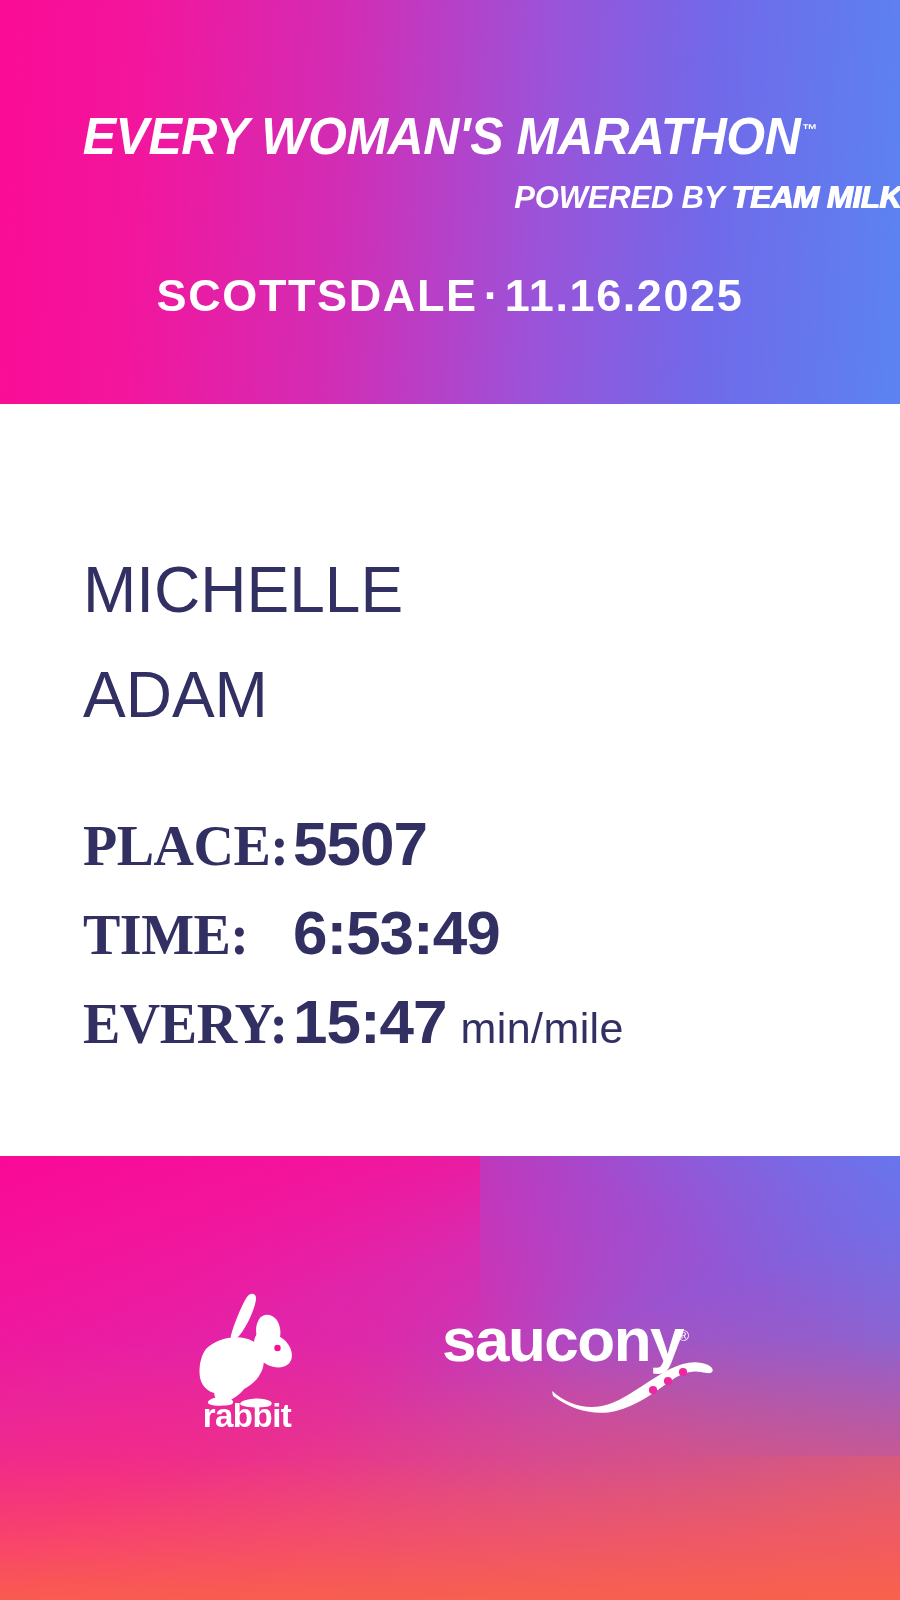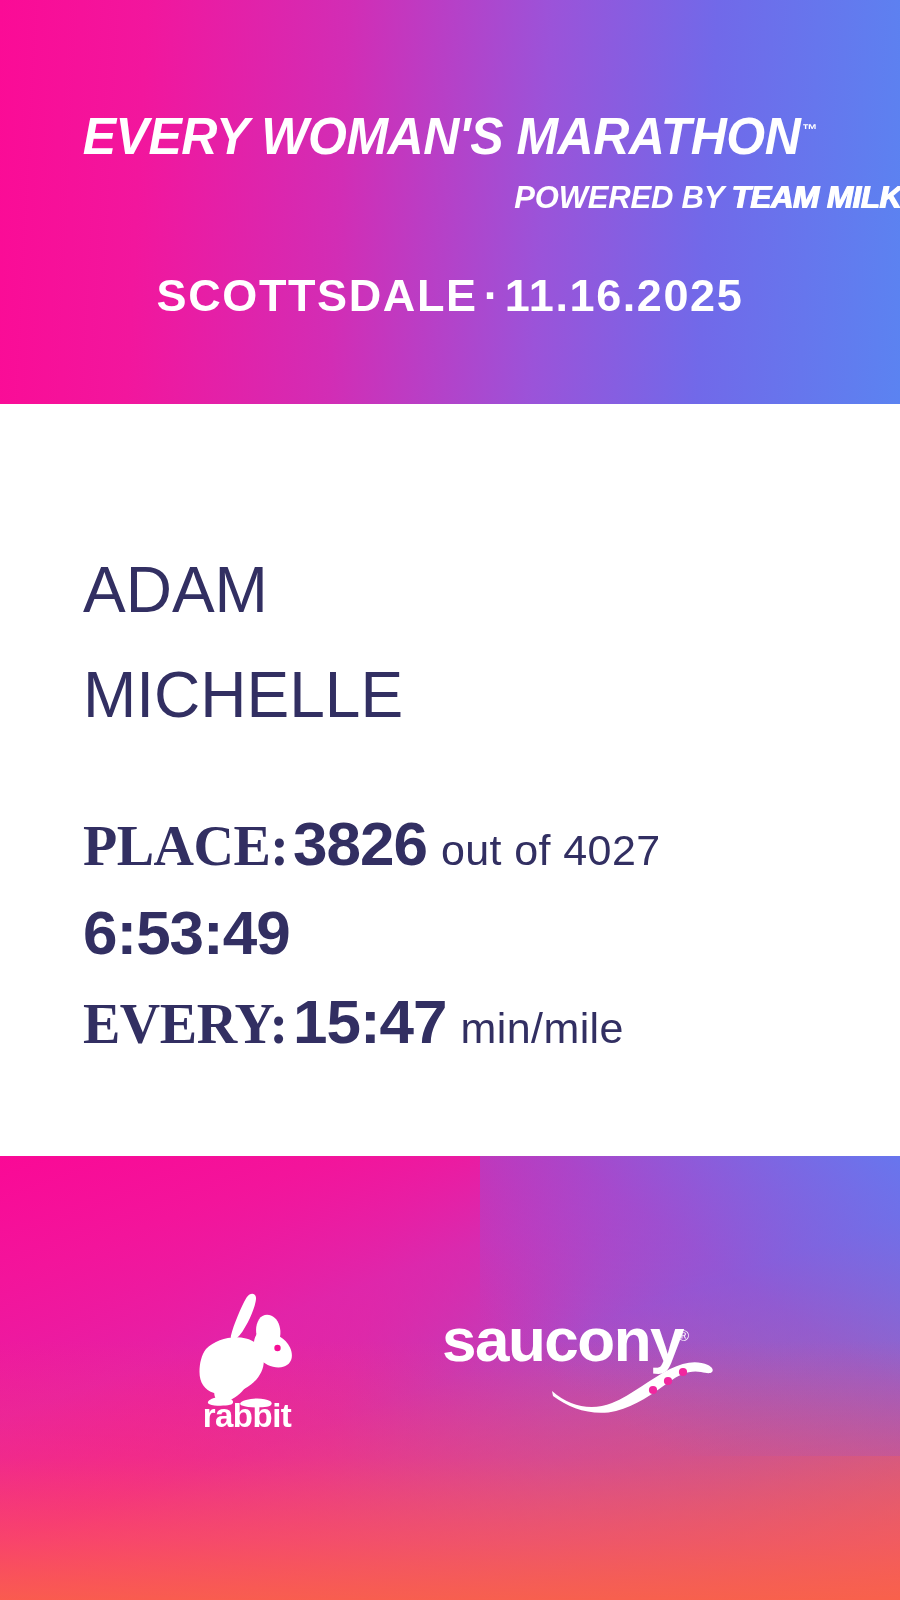--- a/index.html
+++ b/index.html
@@ -275,33 +275,33 @@
 
     <div class="venue-line">
       <span>SCOTTSDALE</span><span class="dot">·</span><span>11.16.2025</span>
     </div>
 
   </div>
 
   <div class="body-area">
 
     <div class="runner-name">
+      <span class="nline">Michelle</span>
       <span class="nline">Adam</span>
-      <span class="nline">Michelle</span>
     </div>
 
     <div class="stats">
 
       <div class="stat-row">
         <span class="stat-label">PLACE:</span>
-        <span class="stat-value">3826</span>
-        <span class="stat-suffix">out of 4027</span>
+        <span class="stat-value">5507</span>
       </div>
 
       <div class="stat-row">
+        <span class="stat-label">TIME:</span>
         <span class="stat-value">6:53:49</span>
         <span class="stat-suffix"></span>
       </div>
 
       <div class="stat-row">
         <span class="stat-label">EVERY:</span>
         <span class="stat-value">15:47</span>
         <span class="stat-suffix">min/mile</span>
       </div>
 

